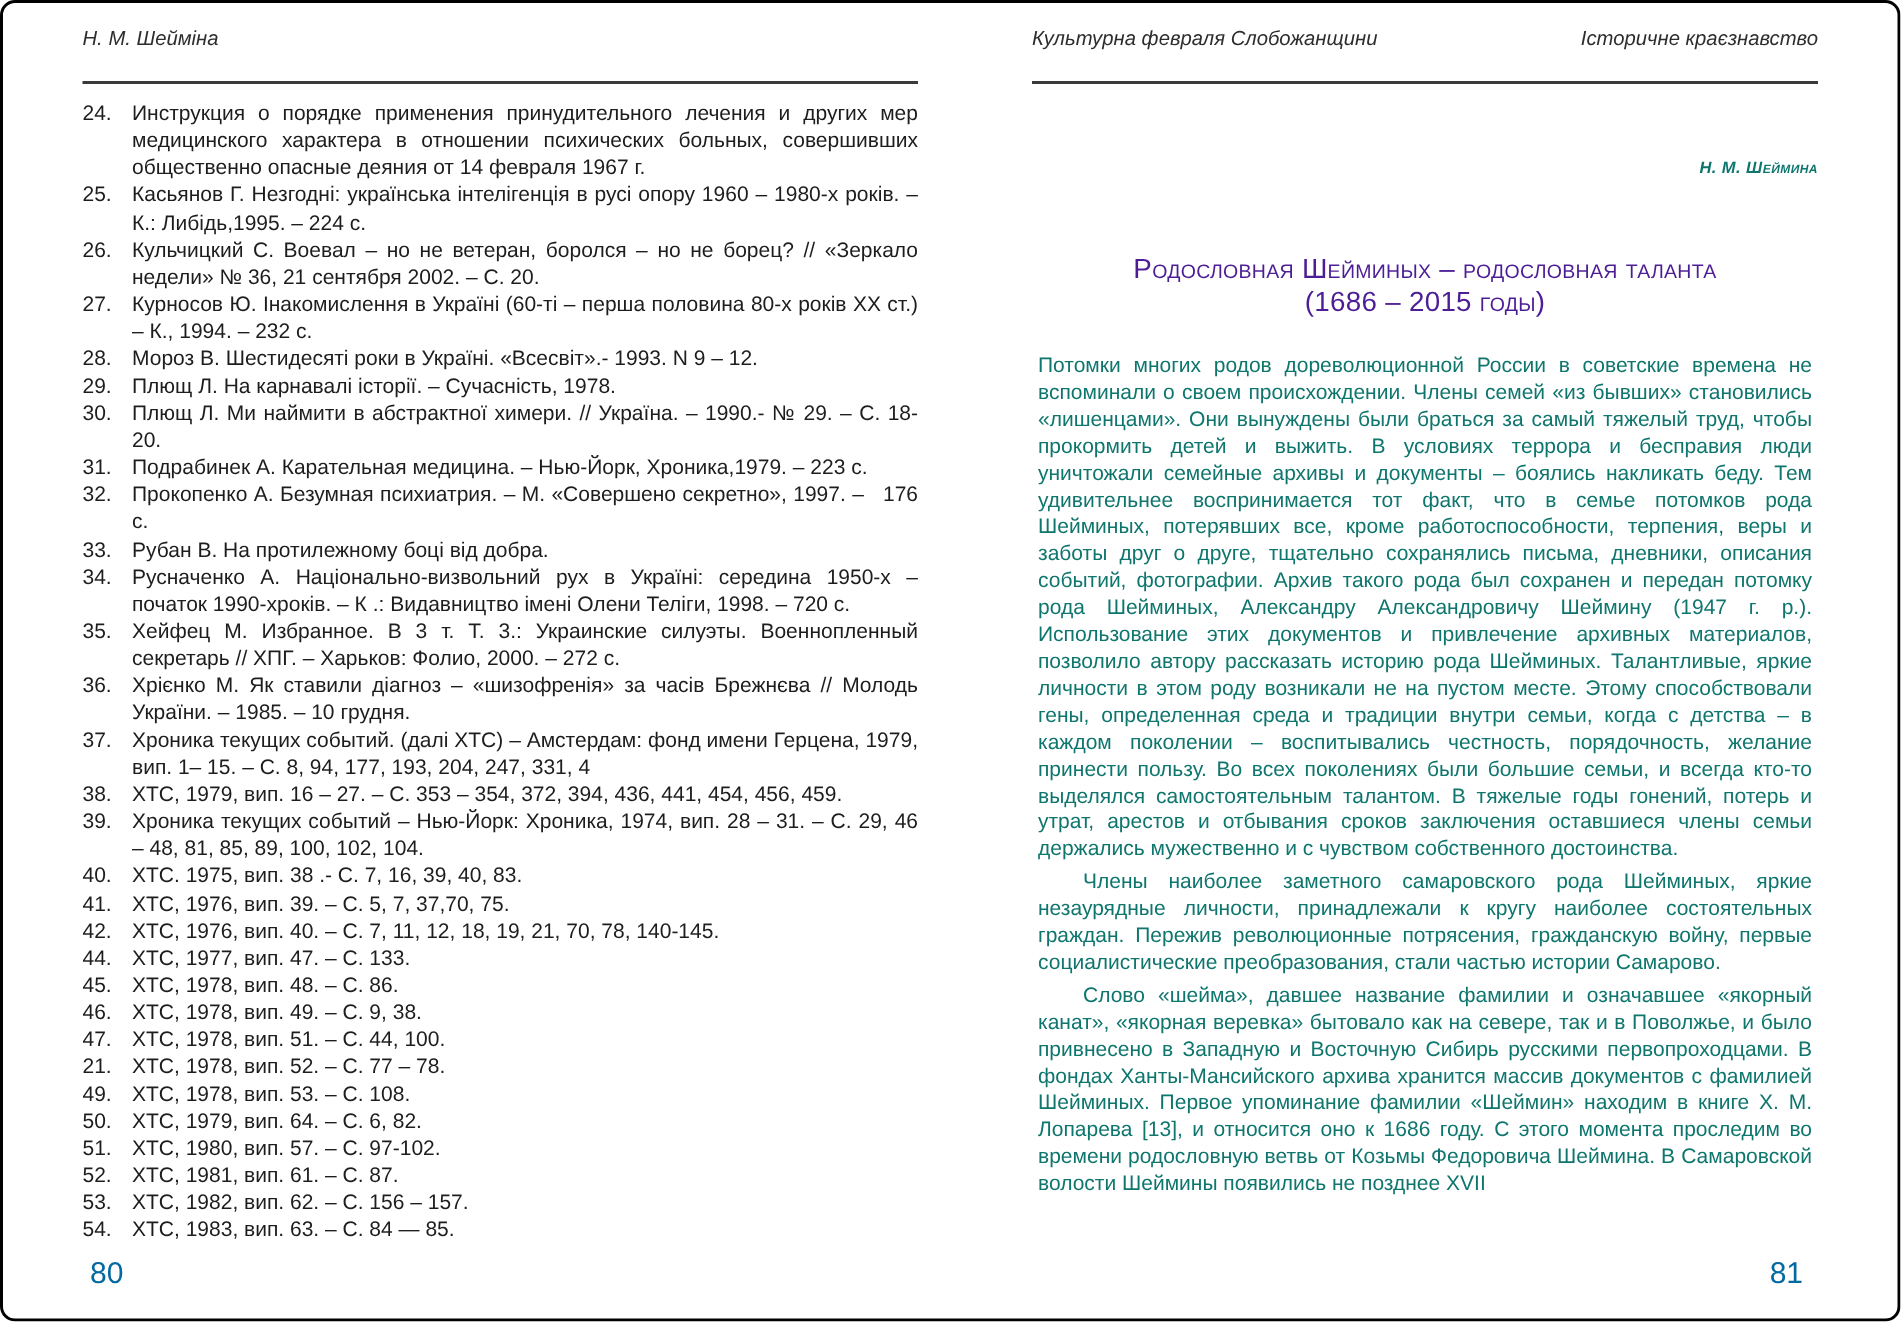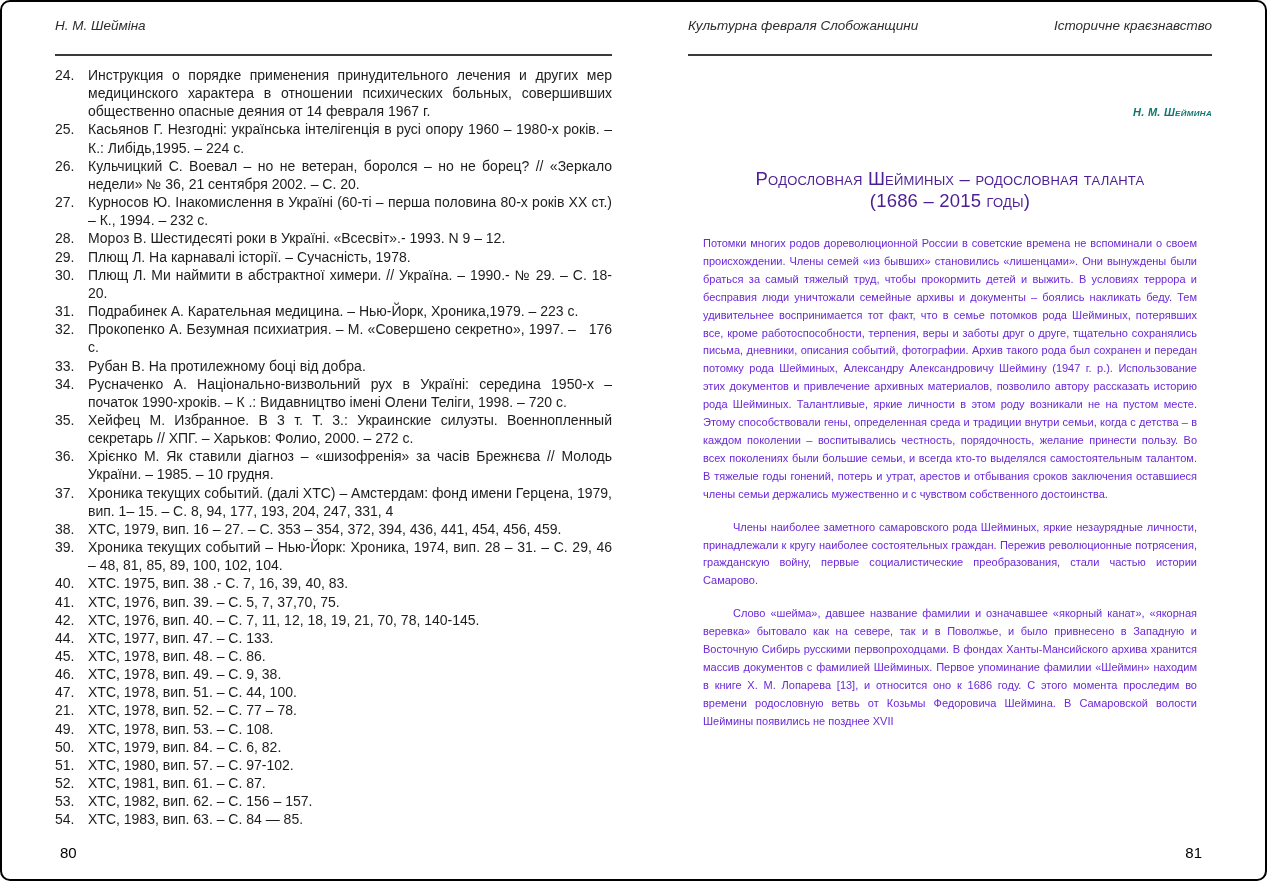--- a/index.html
+++ b/index.html
@@ -39,28 +39,28 @@
     font-size:11px;color:#0f766e;letter-spacing:.3px;
   }
   .title{
     margin:50px 0 0 0;text-align:center;
     font-weight:normal;font-variant:small-caps;
     font-size:18.5px;line-height:22px;color:#4c1d95;
     letter-spacing:.2px;
   }
   .body-text{margin-top:23px}
   .para{
-    margin:15px;font-size:11px;line-height:17.9px;
-    text-align:justify;color:#6d28d9;hyphens:auto;
+    margin:4px;font-size:14px;line-height:17.9px;
+    text-align:justify;color:#0f766e;hyphens:auto;
   }
   .para.indent{text-indent:30px}
 
   .page-num{
     position:absolute;bottom:20px;
-    font-size:15px;color:#000000;
+    font-size:20px;color:#0369a1;
   }
   .page-num.pn-left{left:5px}
   .page-num.pn-right{right:10px}
 </style>
 </head>
 <body>
 
 <div class="sheet"></div>
 
 <div class="page page-left">
@@ -164,21 +164,21 @@
       <div class="ref">
         <span class="ref-num">21.</span>
         <span class="ref-text">ХТС, 1978, вип. 52. – С. 77 – 78.</span>
       </div>
       <div class="ref">
         <span class="ref-num">49.</span>
         <span class="ref-text">ХТС, 1978, вип. 53. – С. 108.</span>
       </div>
       <div class="ref">
         <span class="ref-num">50.</span>
-        <span class="ref-text">ХТС, 1979, вип. 84. – С. 6, 82.</span>
+        <span class="ref-text">ХТС, 1979, вип. 64. – С. 6, 82.</span>
       </div>
       <div class="ref">
         <span class="ref-num">51.</span>
         <span class="ref-text">ХТС, 1980, вип. 57. – С. 97-102.</span>
       </div>
       <div class="ref">
         <span class="ref-num">52.</span>
         <span class="ref-text">ХТС, 1981, вип. 61. – С. 87.</span>
       </div>
       <div class="ref">

